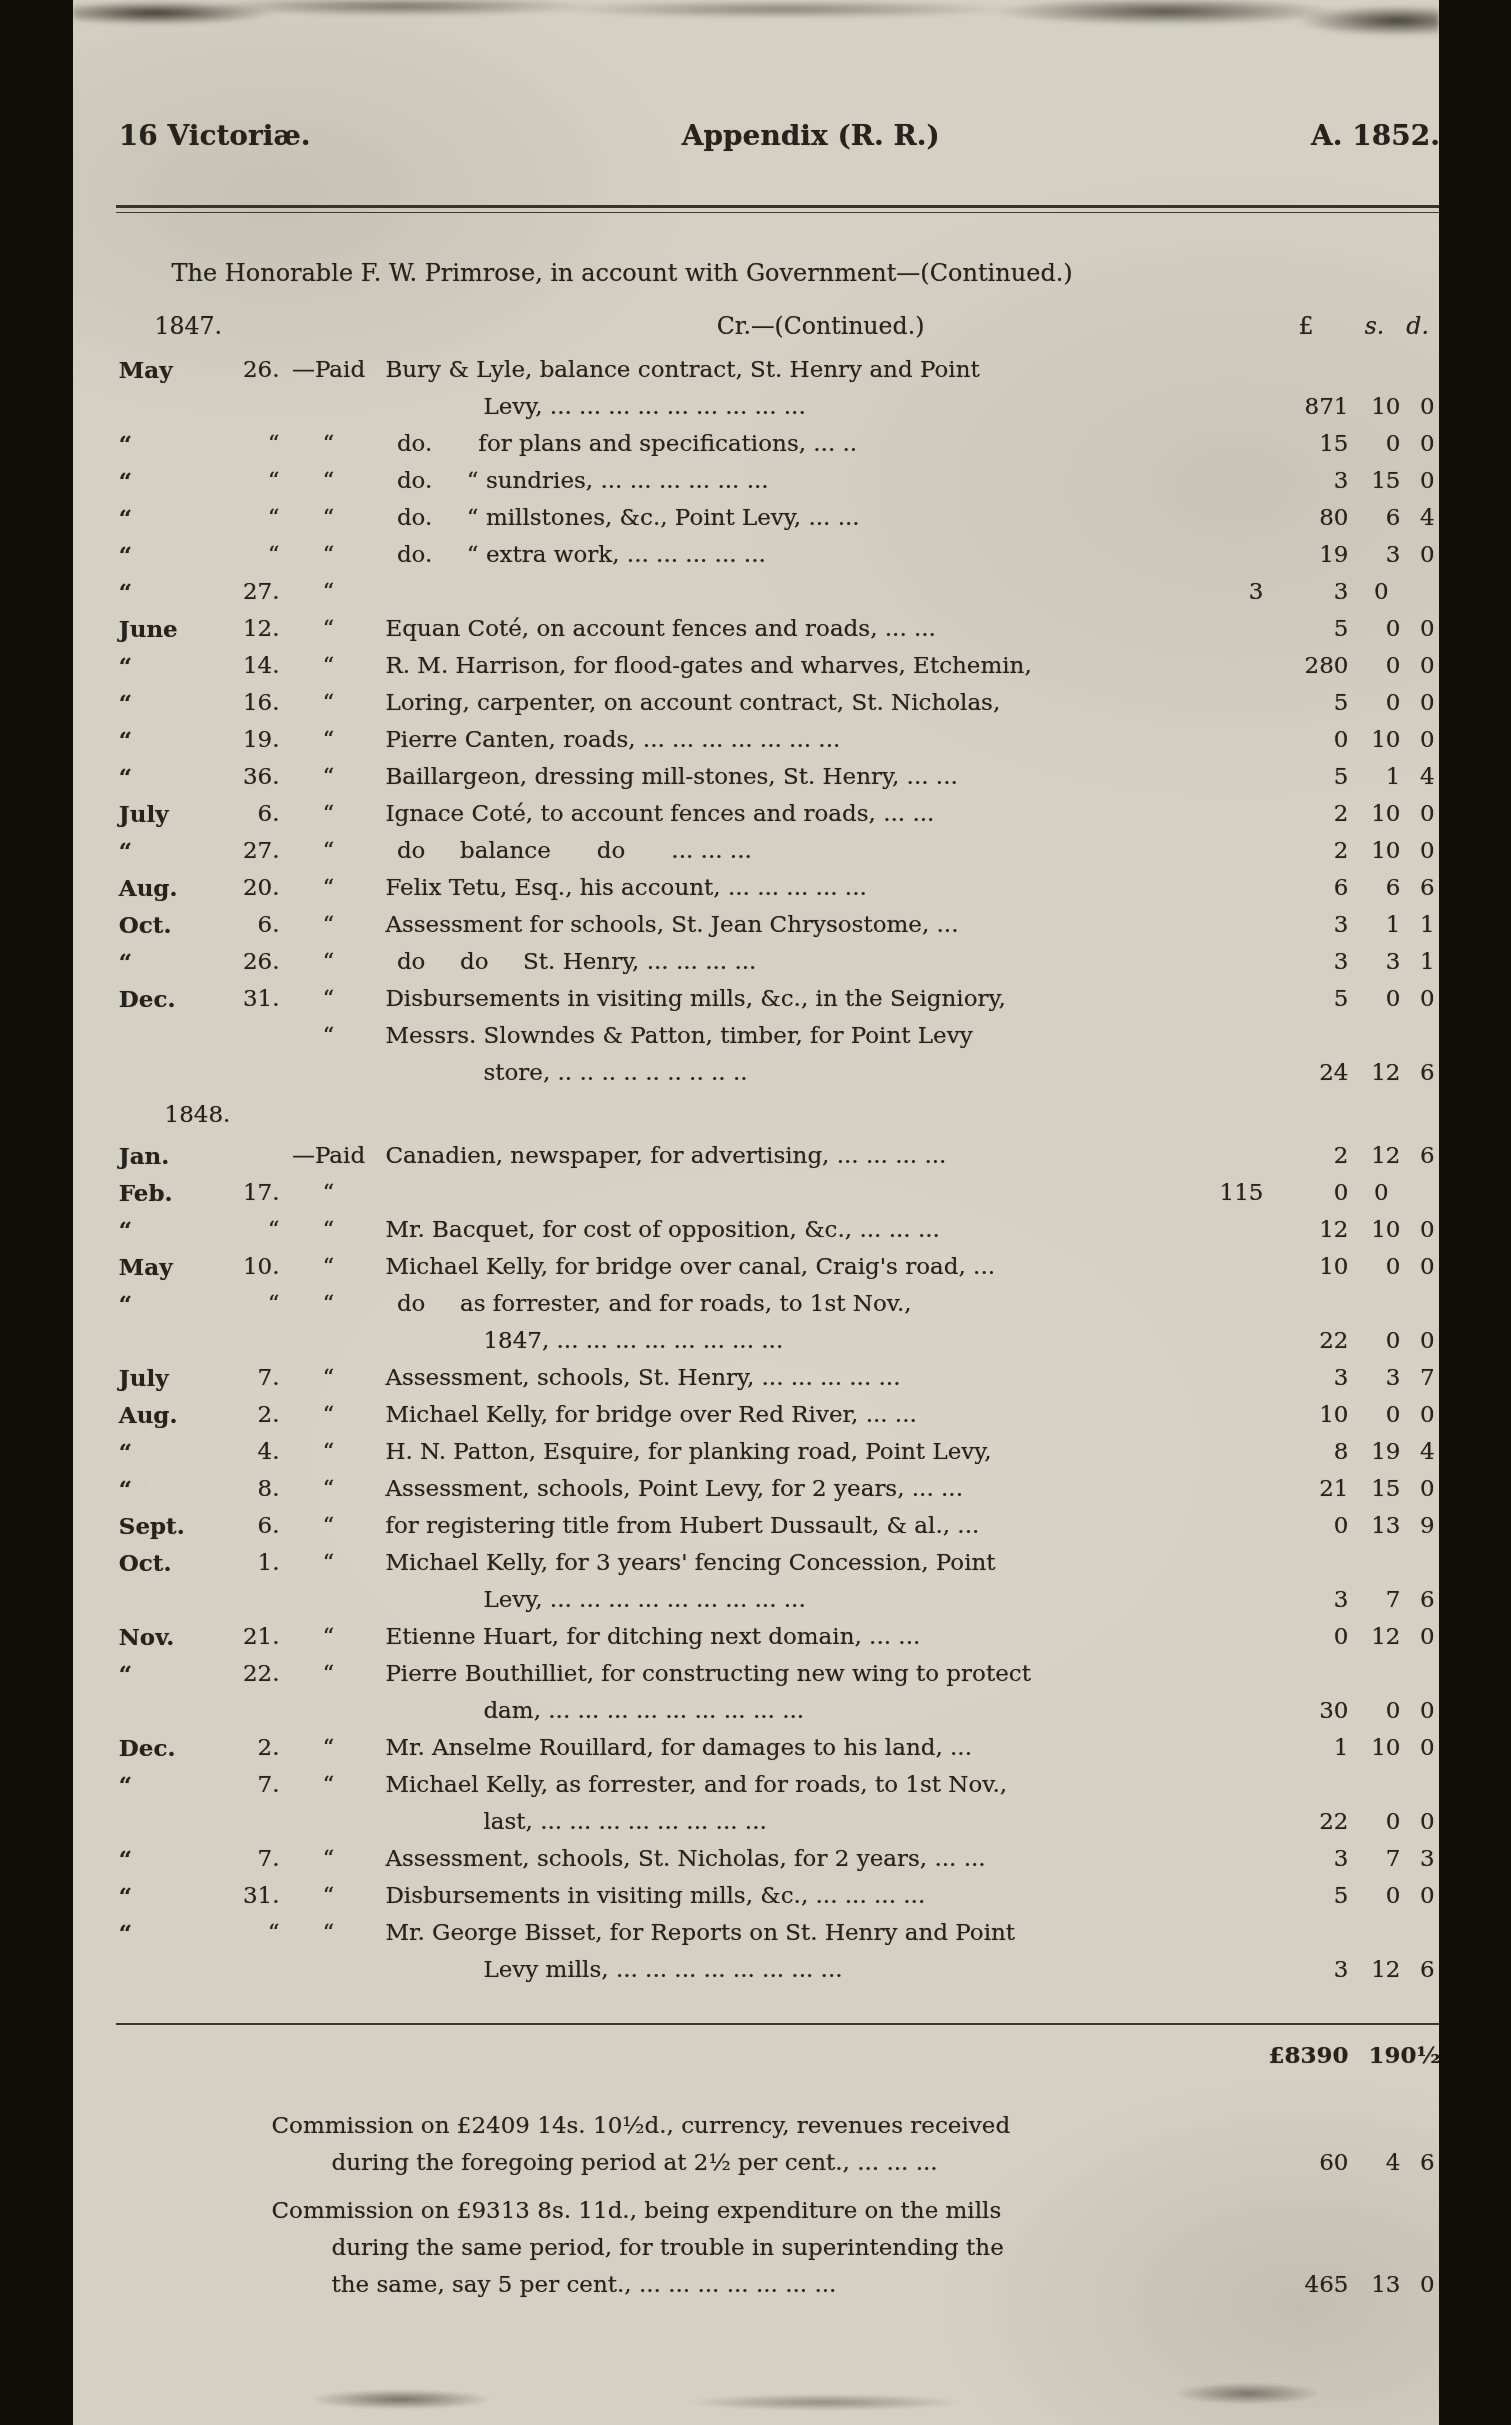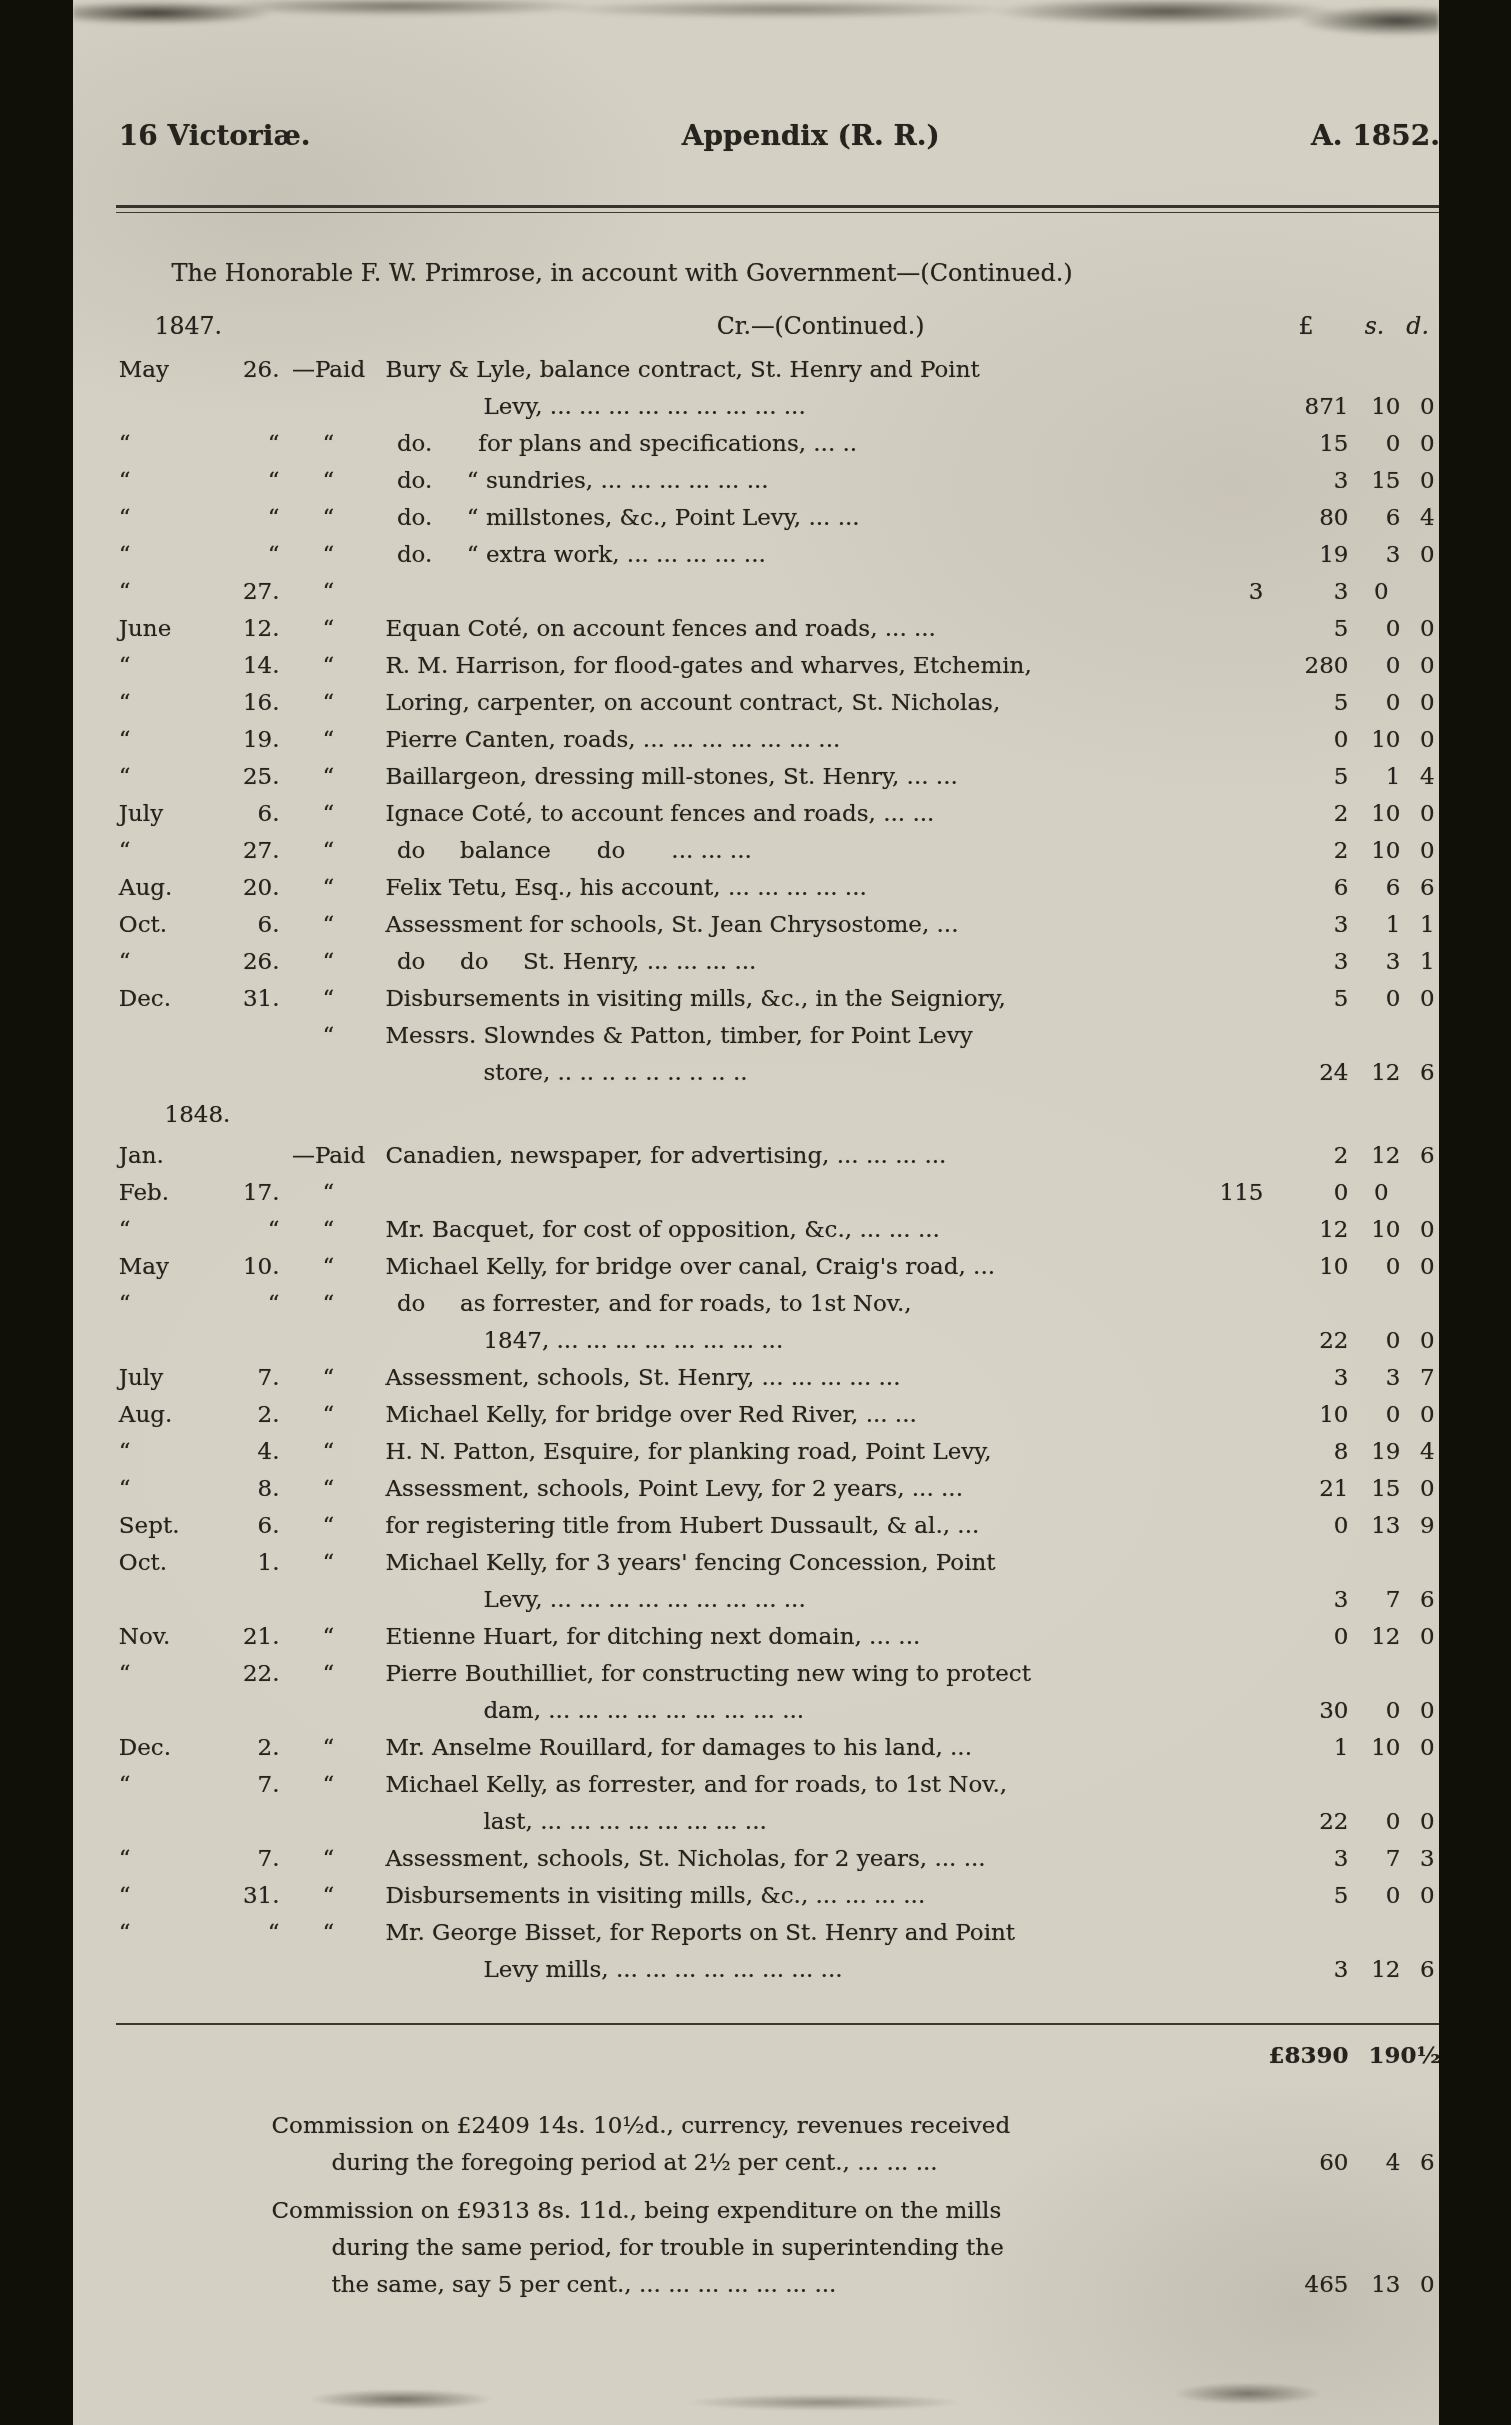--- a/index.html
+++ b/index.html
@@ -60,21 +60,21 @@
     border-top: 3.9px solid #36332c;
     border-bottom: 1.3px solid #3c3931;
   }
   .account-title { margin-top:42px; padding-left:56px; font-size:24px; }
 
   .row {
     display:grid;
     grid-template-columns: 89px 75px 98px 1fr 85px 52px 46px;
   }
   .c { align-self:start; }
-  .month { padding-left:3.3px; }
+  .month { padding-left:3.3px;font-weight:bold; }
   .day   { text-align:right; }
   .mark  { text-align:center; }
   .desc  { padding-left:7.9px; }
   .desc .cont { padding-left:98px; }
   .amt   { text-align:right; align-self:end; }
   .pence { padding-right:11.8px; }
 
   .col-head { margin-top:15.7px; font-size:23.6px; }
   .col-head .year-cell { grid-column:1/4; padding-left:39px; }
   .col-head .cr-cell   { grid-column:4/5; text-align:center; }
@@ -238,21 +238,21 @@
           <div class="c desc">
             <div class="first">Pierre Canten, roads, ... ... ... ... ... ... ...</div>
           </div>
           <div class="c amt">0</div>
           <div class="c amt">10</div>
           <div class="c amt pence">0</div>
         </div>
 
         <div class="row">
           <div class="c month">“</div>
-          <div class="c day">25.</div>
+          <div class="c day">36.</div>
           <div class="c mark">“</div>
           <div class="c desc">
             <div class="first">Baillargeon, dressing mill-stones, St. Henry, ... ...</div>
           </div>
           <div class="c amt">5</div>
           <div class="c amt">1</div>
           <div class="c amt pence">4</div>
         </div>
 
         <div class="row">

